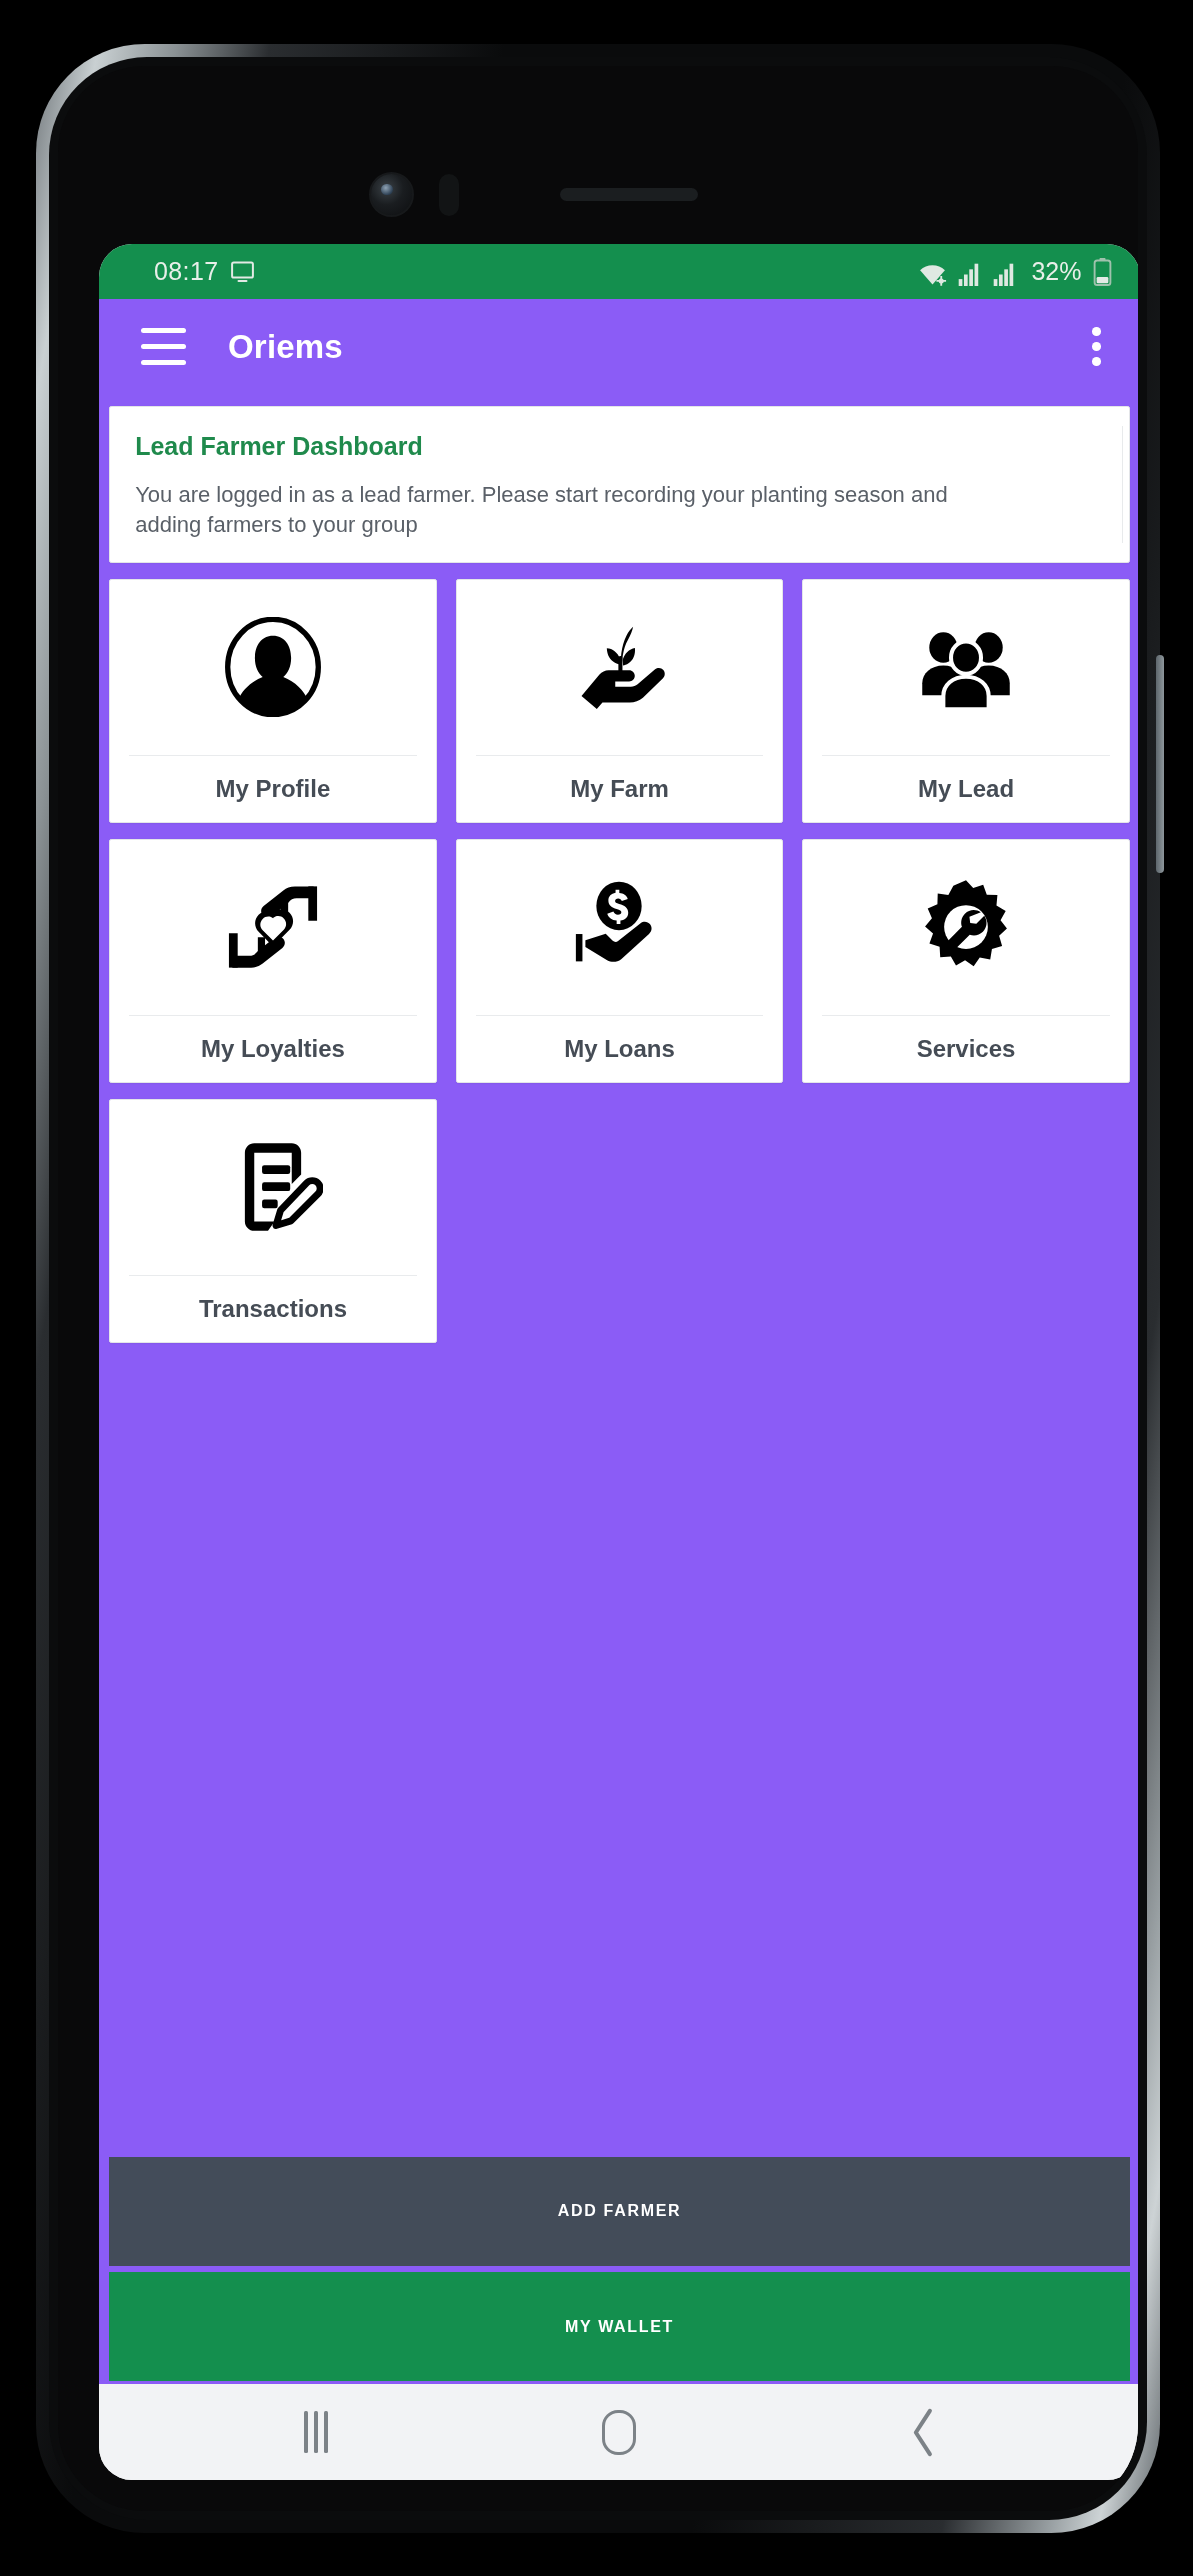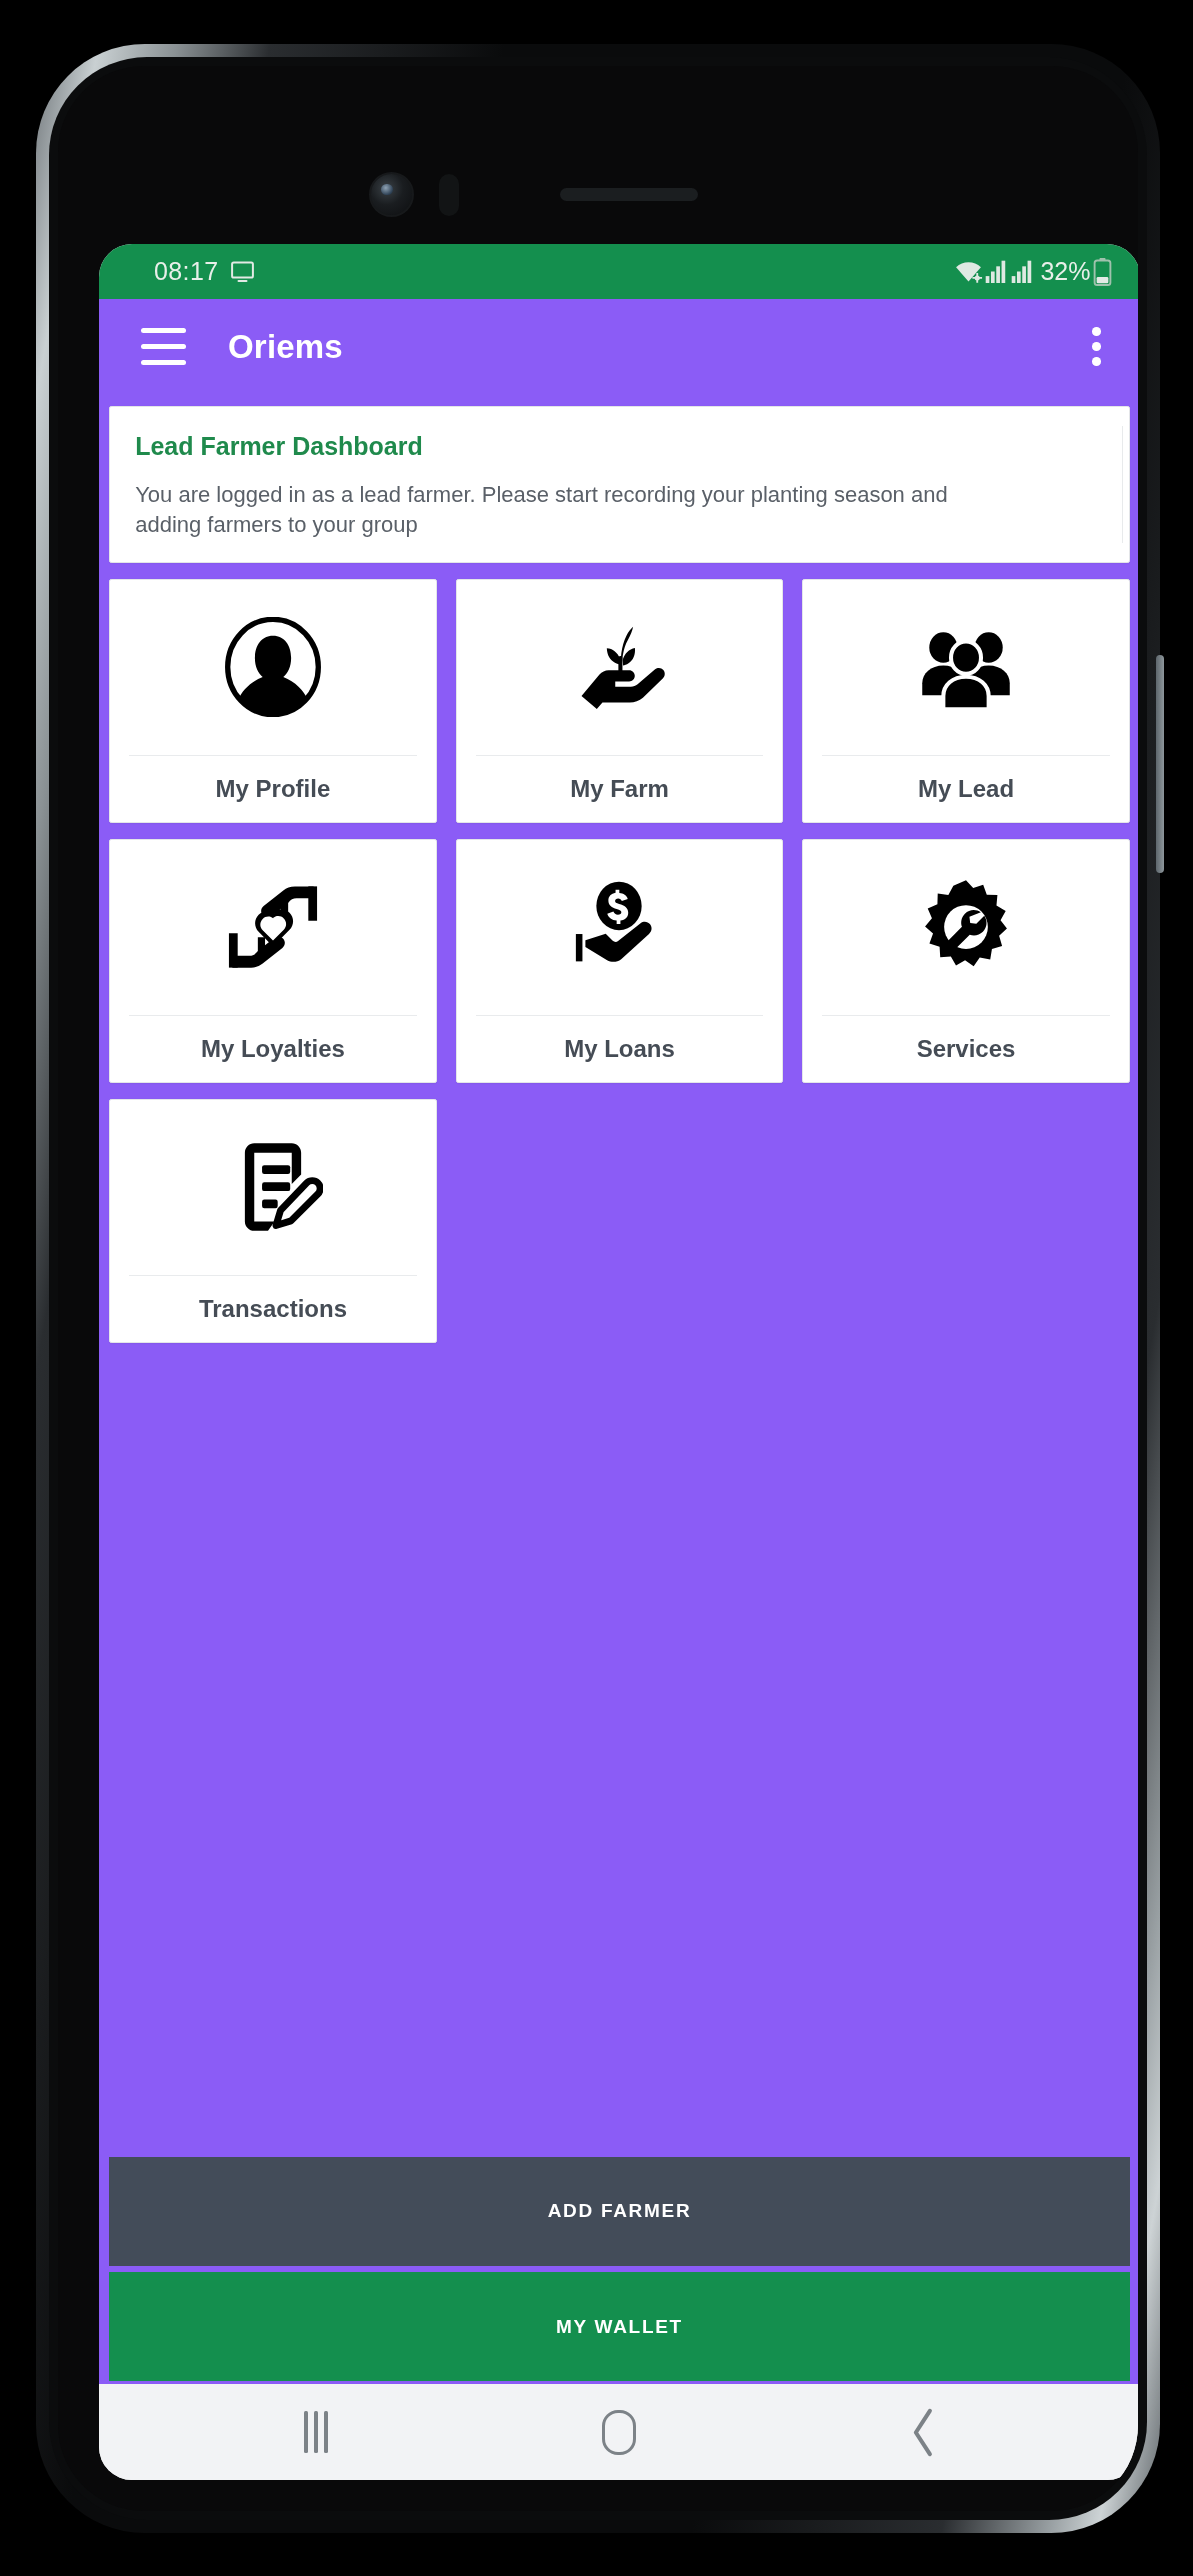--- a/index.html
+++ b/index.html
@@ -74,21 +74,21 @@
   
   #status-bar {
     height: 55px; flex: 0 0 55px;
     background: #148f4e;
     display: flex; align-items: center;
     padding: 0 28px 0 55px;
     color: #e6ece8;
   }
   #status-left { display: flex; align-items: center; gap: 11.6px; }
   #status-time { font-size: 25px; letter-spacing: 0.4px; color: #e8efe9; }
-  #status-right { margin-left: auto; display: flex; align-items: center; gap: 1px; }
+  #status-right { margin-left: auto; display: flex; align-items: flex-end; gap: 10px; }
   .svg-ico { display: block; }
   #battery-percent { font-size: 25px; color: #e8efe9; margin: 0 1.5px 0 4.4px; }
 
   
   #app-bar {
     height: 95px; flex: 0 0 95px;
     background: #8b5cf6;
     display: flex; align-items: center;
     padding: 0 33px 0 42px;
     text-align: center;
@@ -173,21 +173,21 @@
 
   
   #bottom-actions {
     margin-top: auto;
     padding: 0 0 2.9px 0;
     display: flex; flex-direction: column; gap: 6.5px;
   }
   .action-button {
     height: 109px;
     display: flex; align-items: center; justify-content: center;
-    color: #fff; font-size: 19px; letter-spacing: 1.7px;
+    color: #fff; font-size: 16px; letter-spacing: 1.7px;
     font-weight: bold; cursor: pointer;
     border: none; width: 100%;
     font-family: "Liberation Sans", sans-serif;
   }
   #add-farmer-button { background: #434c59; }
   #my-wallet-button { background: #148f4e; }
 
   
   #nav-bar {
     height: 96px; flex: 0 0 96px;

